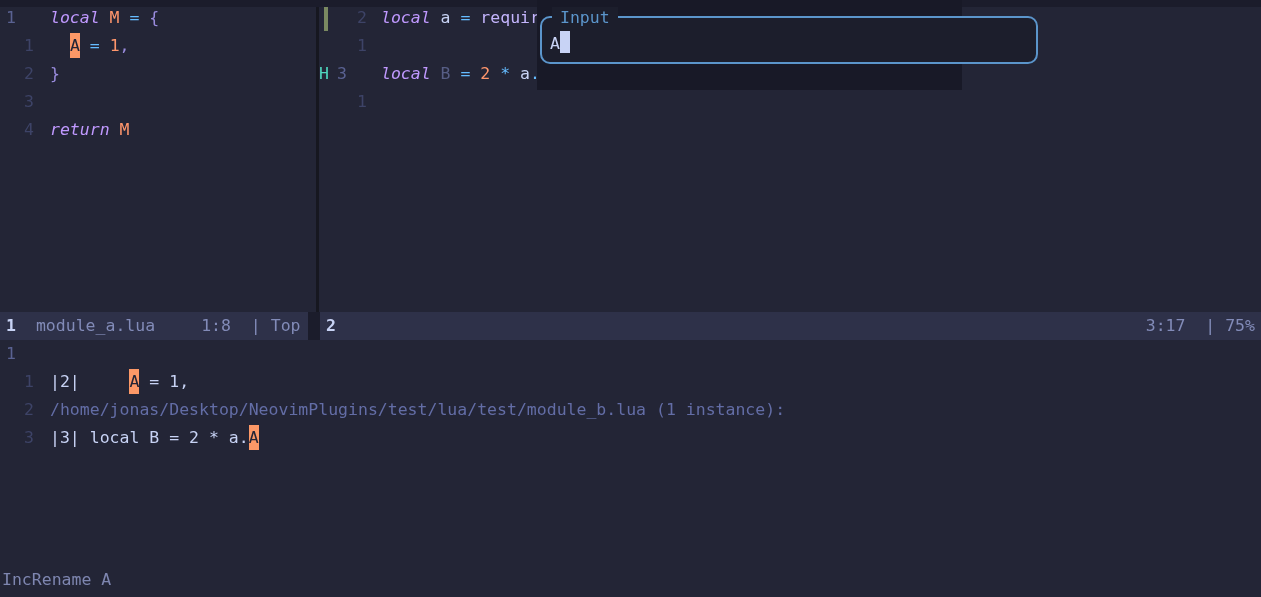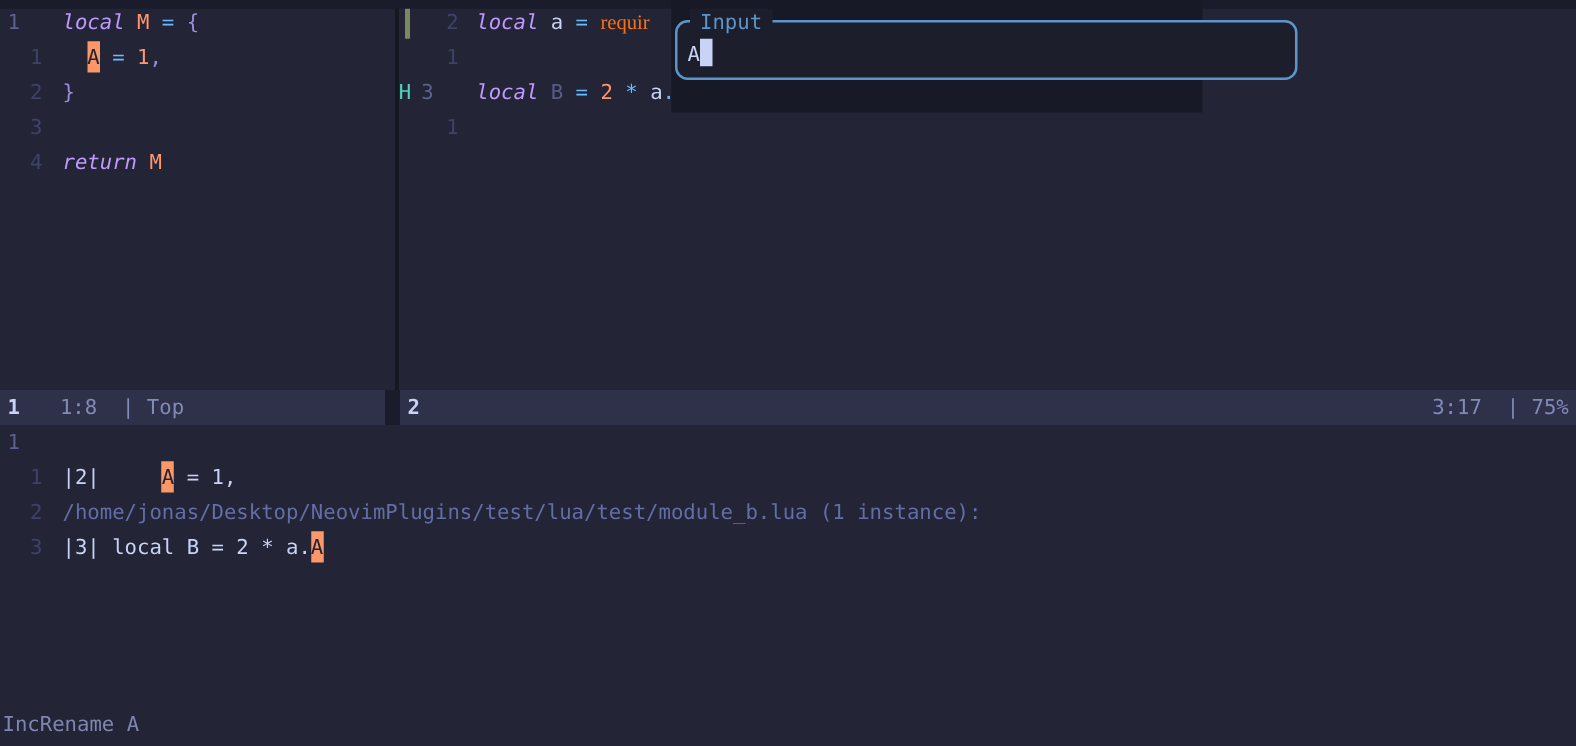--- a/index.html
+++ b/index.html
@@ -47,58 +47,59 @@
   .input-float .content { padding:12px 0 0 8px; line-height:24px; white-space:pre; }
 
   
   .statusrow { left:0; top:312px; width:1261px; height:28px; display:flex; }
   .status { background:var(--statusBg); color:var(--statusFg); line-height:28px; display:flex; white-space:pre; }
   .status-left { width:308px; }
   .status-gap { width:12px; background:var(--bgDark); }
   .status-right { flex:1; }
   .winnr { font-weight:bold; color:var(--statusAccent); padding-left:6px; }
   .fname { margin-left:20px; }
-  .spos  { margin-left:32px; }
+  .spos  { margin-left:46px; }
   .spacer { flex:1; }
   .rpos { padding-right:6px; }
 
   
   .pane-bottom { left:0; top:340px; width:1261px; height:222px; overflow:hidden; }
 
   
   .cmdline { left:0; top:562px; width:1261px; height:35px; padding:6px 0 0 2px; color:var(--cmdFg); line-height:24px; white-space:pre; }
 </style>
 </head>
 <body>
 
 <div class="abs pane pane-left">
     <div class="line"><span class="num cur">1</span><span class="code"><span style="color: rgb(192, 153, 255); font-style: italic;">local </span><span style="color: rgb(255, 150, 108);">M </span><span style="color: rgb(101, 188, 255);">= </span><span style="color: rgb(154, 140, 222);">{</span></span></div>
     <div class="line"><span class="num">1</span><span class="code"><span style="color: rgb(200, 211, 245);">  </span><span class="hl">A</span><span style="color: rgb(200, 211, 245);"> </span><span style="color: rgb(101, 188, 255);">= </span><span style="color: rgb(255, 150, 108);">1</span><span style="color: rgb(154, 140, 222);">,</span></span></div>
     <div class="line"><span class="num">2</span><span class="code"><span style="color: rgb(154, 140, 222);">}</span></span></div>
     <div class="line"><span class="num">3</span><span class="code"></span></div>
     <div class="line"><span class="num">4</span><span class="code"><span style="color: rgb(192, 153, 255); font-style: italic;">return </span><span style="color: rgb(255, 150, 108);">M</span></span></div>
   </div>
 <div class="abs pane pane-right signcol">
-    <div class="line"><span class="sign"><i class="gitbar"></i></span><span class="num">2</span><span class="code"><span style="color: rgb(192, 153, 255); font-style: italic;">local </span><span style="color: rgb(200, 211, 245);">a </span><span style="color: rgb(101, 188, 255);">= </span><span style="color: #f97316; font-family: Liberation Serif, serif;">requir</span></span></div>
+    <div class="line"><span class="sign"><i class="gitbar"></i></span><span class="num">2</span><span class="code"><span style="color: rgb(192, 153, 255); font-style: italic;">local </span><span style="color: rgb(200, 211, 245);">a </span><span style="color: rgb(101, 188, 255);">= </span><span style="color: #c4b5fd;">requir</span></span></div>
     <div class="line"><span class="sign"></span><span class="num">1</span><span class="code"></span></div>
     <div class="line"><span class="sign" style="color: rgb(79, 214, 190);">H</span><span class="num cur">3</span><span class="code"><span style="color: rgb(192, 153, 255); font-style: italic;">local </span><span style="color: rgb(87, 94, 134);">B </span><span style="color: rgb(101, 188, 255);">= </span><span style="color: rgb(255, 150, 108);">2 </span><span style="color: rgb(101, 188, 255);">* </span><span style="color: rgb(200, 211, 245);">a</span><span style="color: rgb(101, 188, 255);">.</span></span></div>
     <div class="line"><span class="sign"></span><span class="num">1</span><span class="code"></span></div>
   </div>
 <div class="abs win-sep"></div>
 <div class="abs top-strip"></div>
 
 <div class="abs float-shadow"></div>
 <div class="abs input-float">
   <div class="title">Input</div>
   <div class="content"><div class="line"><span class="code"><span style="color: rgb(200, 211, 245);">A</span><span class="block-cursor"></span></span></div></div>
 </div>
 
 <div class="abs statusrow">
   <div class="status status-left">
     <span class="winnr">1</span>
+    <span class="fname">module_a.lua</span>
     <span class="spos">1:8  | Top</span>
   </div>
   <div class="status-gap"></div>
   <div class="status status-right">
     <span class="winnr">2</span>
     <span class="spacer"></span>
     <span class="rpos">3:17  | 75%</span>
   </div>
 </div>
 

